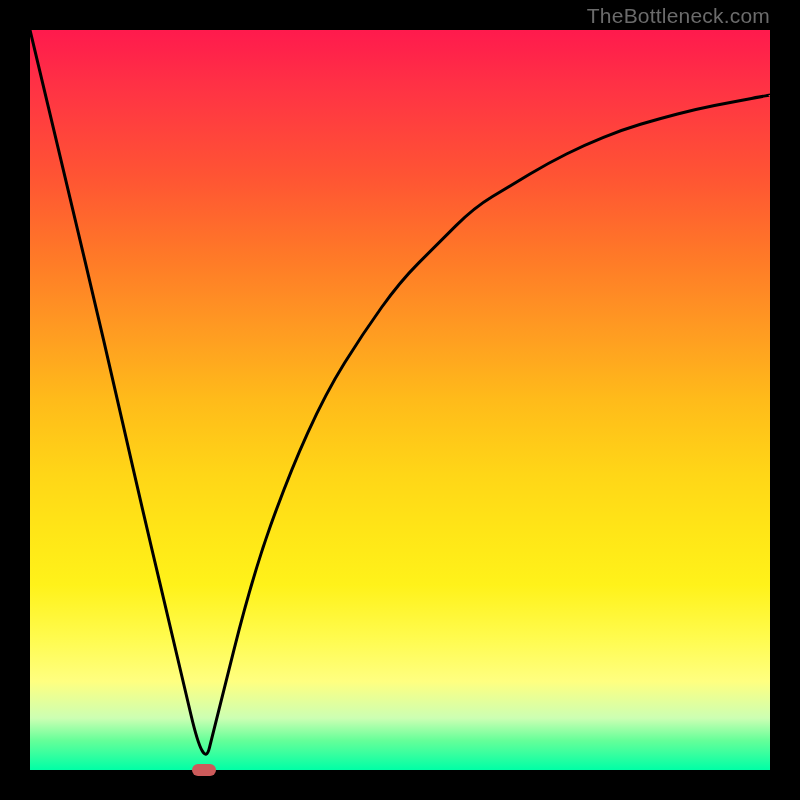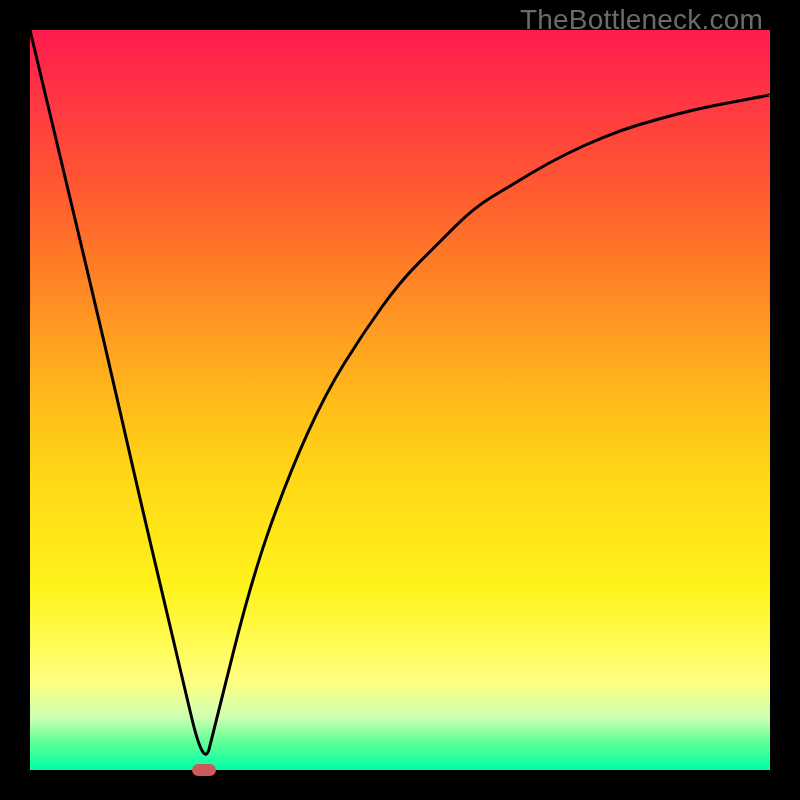--- a/index.html
+++ b/index.html
@@ -36,23 +36,23 @@
       #fffb4d 82%,
       #ffff80 88%,
       #ccffb3 93%,
       #66ff99 96%,
       #00ffa6 100%
     );
   }
   .watermark {
     position: absolute;
     top: 4px;
-    right: 37px;
+    right: 30px;
     color: #6b6b6b;
-    font-size: 28px;
+    font-size: 21px;
     font-weight: 400;
     letter-spacing: 0.2px;
   }
   svg.curve {
     position: absolute;
     left: 0;
     top: 0;
     width: 740px;
     height: 740px;
     pointer-events: none;

